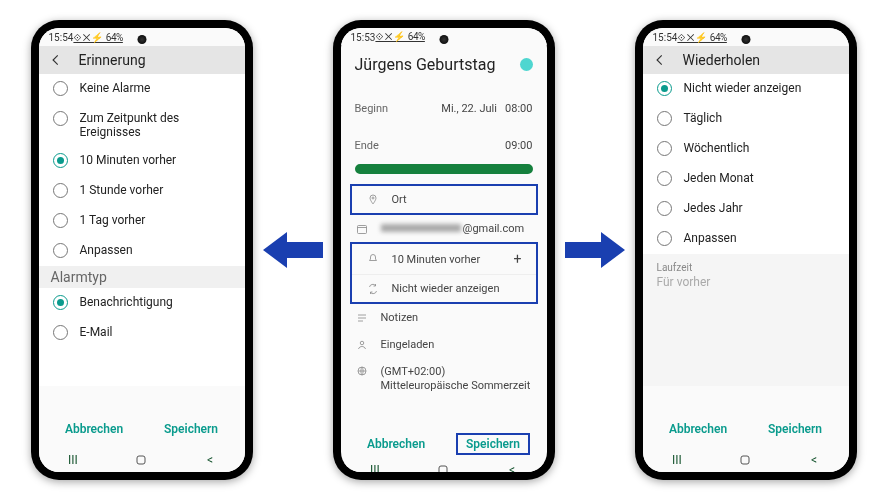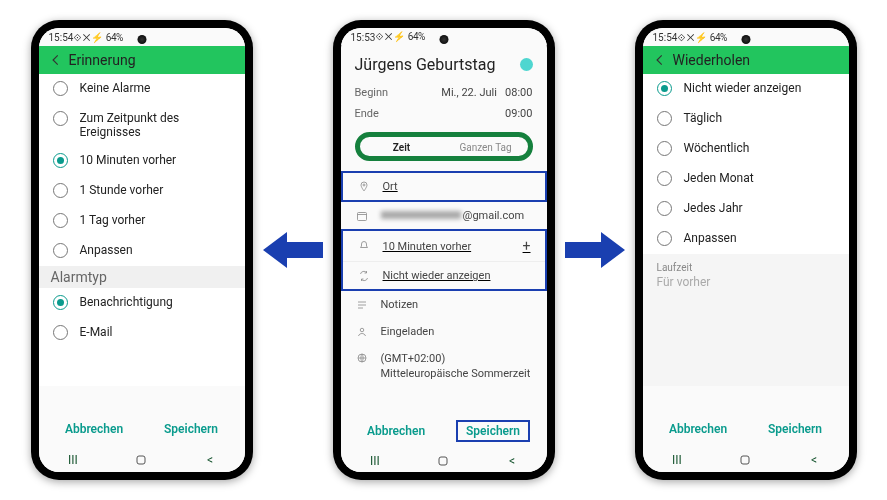--- a/index.html
+++ b/index.html
@@ -56,29 +56,29 @@
   }
   .statusbar {
     display: flex;
     align-items: center;
     font-size: 10px;
     padding: 3px 10px 2px;
     color: #333;
     background: #fafafa;
     height: 18px;
   }
-  .statusbar .right { letter-spacing: -0.5px; }
+  .statusbar .right { letter-spacing: -0.5px; text-decoration: underline; }
   .appbar {
     display: flex;
     align-items: center;
     padding: 6px 10px;
     font-size: 14px;
-    background: #22c55e;
+    background: #e5e5e5;
     color: #222;
-    gap: 6px;
+    gap: 16px;
   }
   .appbar svg { flex-shrink: 0; }
   .content {
     flex: 1 1 auto;
     overflow: hidden;
     background: #fff;
     display: flex;
     flex-direction: column;
   }
   .radio-row, .list-row {
@@ -132,21 +132,21 @@
   .navbar .nk { width: 16px; display:flex; justify-content:center; }
   
   .title-row {
     display: flex;
     align-items: center;
     padding: 10px 14px 8px;
     gap: 23px;
   }
   .title-text { font-size: 16px; color: #222; flex: 1; }
   .color-dot { width: 13px; height: 13px; border-radius: 50%; background: #4fd6d0; }
-  .kv-row { display: flex; justify-content: space-between; font-size: 11px; color: #444; padding: 4px 14px; }
+  .kv-row { display: flex; justify-content: space-between; font-size: 11px; color: #444; padding: 4px 14px; margin-top: 16px; }
   .kv-row .l { color: #666; }
   .segmented {
     display: flex;
     margin: 8px 14px 10px;
     border: 5px solid #15803d;
     border-radius: 15px;
     font-size: 10px;
     overflow: hidden;
   }
   .segmented > div { flex: 1; text-align: center; padding: 5px 0; color: #888; }
@@ -156,21 +156,21 @@
     display: flex;
     align-items: center;
     font-size: 11px;
     color: #444;
     padding: 7px 14px;
     gap: 12px;
     position: relative;
   }
   .icon-row .ico { width: 14px; color: #888; display:flex; align-items:center; justify-content:center; flex-shrink:0; }
   .icon-row .plus { margin-left: auto; font-size: 14px; color: #444; }
-  .hl { border: 2.5px solid #1a3fb0; margin: 0 0; text-decoration: underline; }
+  .hl { border: 2.5px solid #1a3fb0; margin: 0 9px; }
   .hl-btn { border: 2.5px solid #1a3fb0; padding: 2px 8px !important; }
   .redacted {
     display: inline-block;
     width: 80px; height: 8px;
     background: #aaa;
     filter: blur(2px);
     margin-right: 2px;
   }
   .duration-block {
     background: #f5f5f5;

